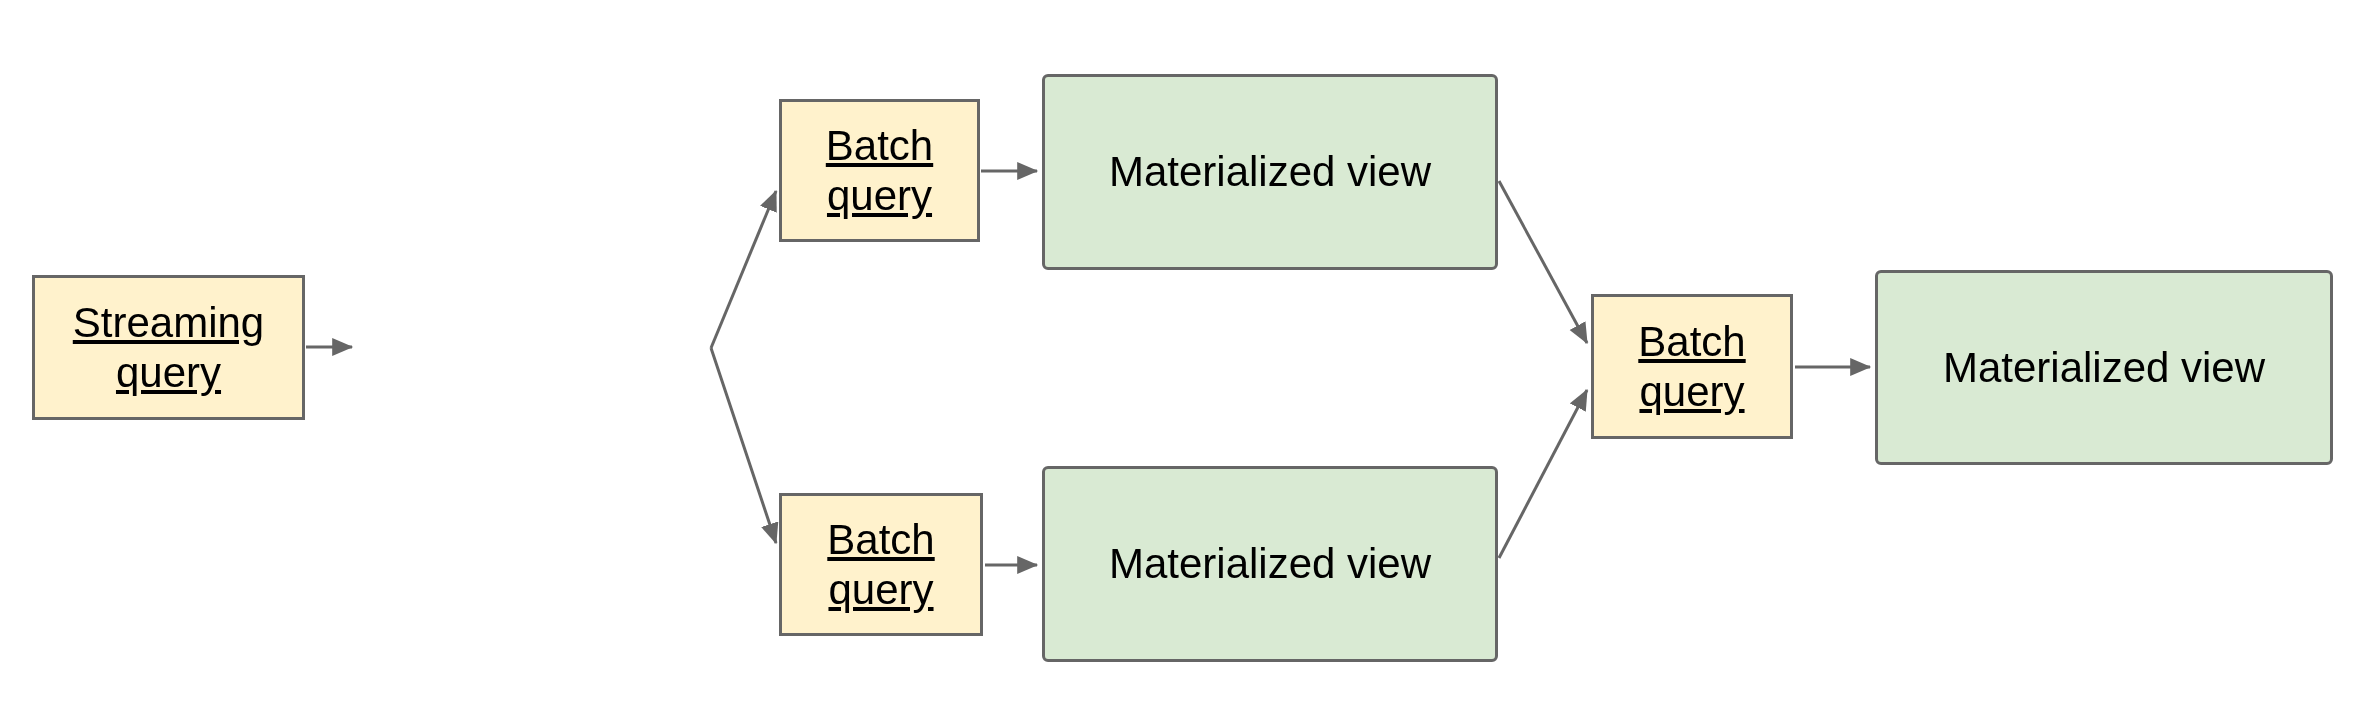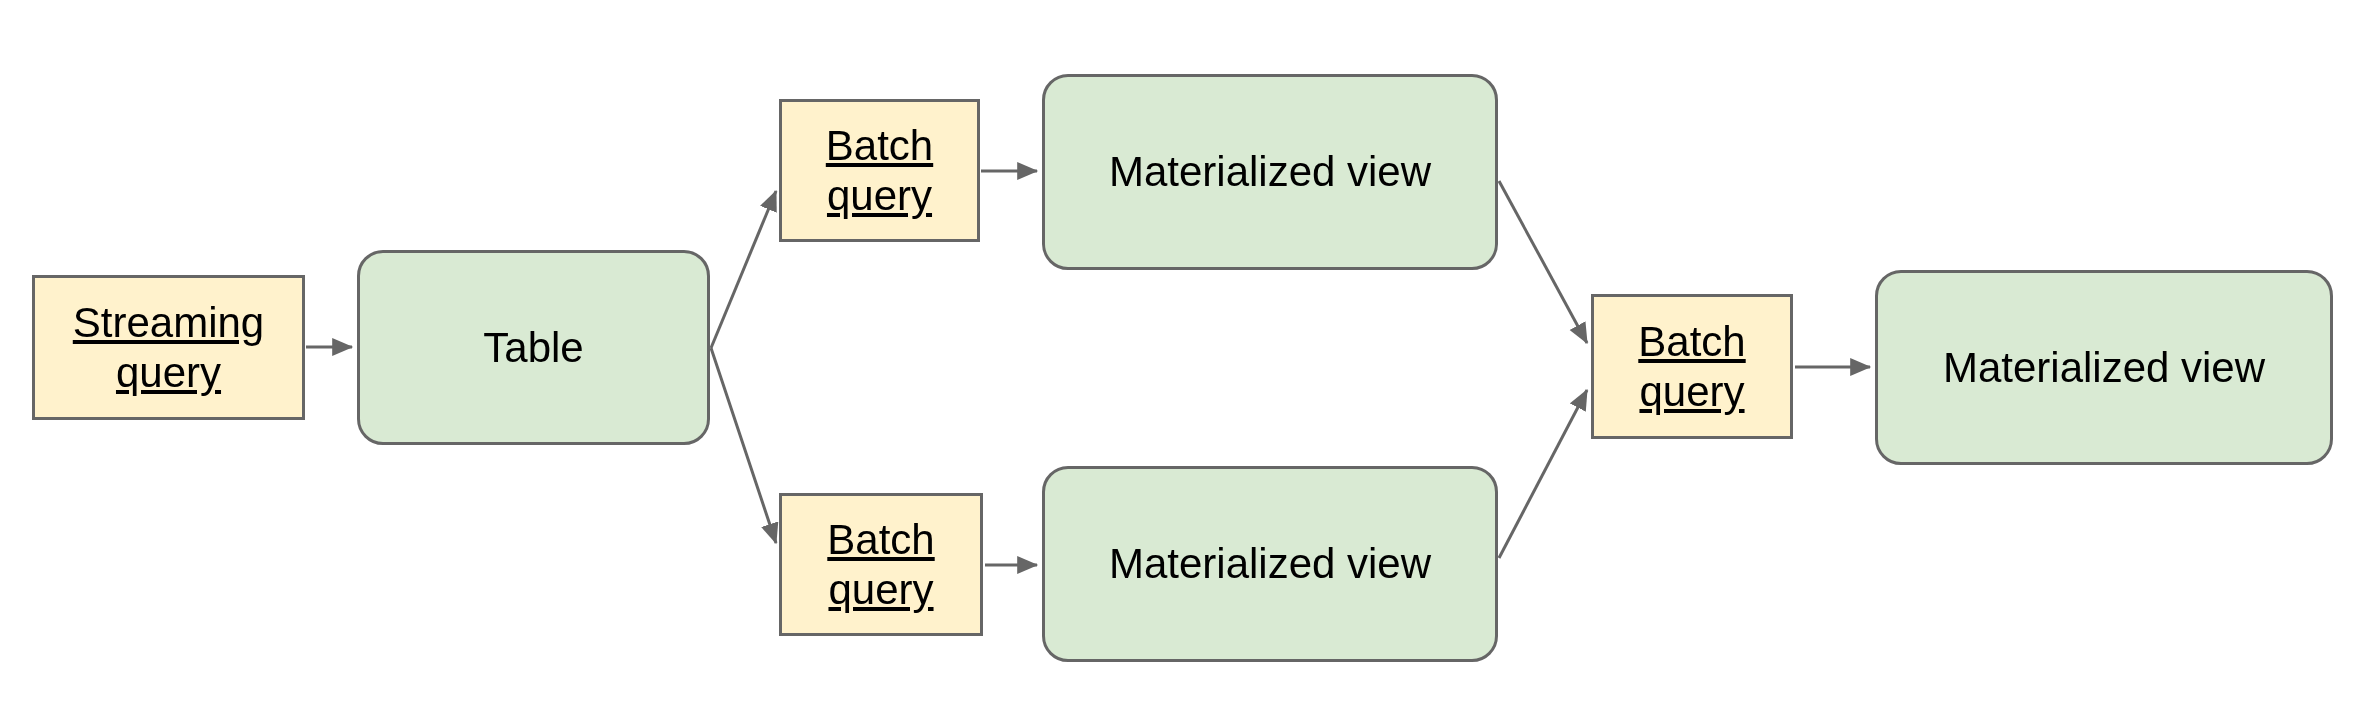--- a/index.html
+++ b/index.html
@@ -43,21 +43,21 @@
     color: var(--text);
     border: 3px solid var(--border);
   }
   .node--query {
     background: var(--query-fill);
     border-radius: 0;
     text-decoration: underline;
   }
   .node--view {
     background: var(--view-fill);
-    border-radius: 26px;
+    border-radius: 6px;
   }
   
   #n-streaming     { left: 32px;   top: 275px; width: 273px; height: 145px; }
   #n-table         { left: 357px;  top: 250px; width: 353px; height: 195px; }
   #n-batch-top     { left: 779px;  top: 99px;  width: 201px; height: 143px; }
   #n-mv-top        { left: 1042px; top: 74px;  width: 456px; height: 196px; }
   #n-batch-bottom  { left: 779px;  top: 493px; width: 204px; height: 143px; }
   #n-mv-bottom     { left: 1042px; top: 466px; width: 456px; height: 196px; }
   #n-batch-right   { left: 1591px; top: 294px; width: 202px; height: 145px; }
   #n-mv-final      { left: 1875px; top: 270px; width: 458px; height: 195px; }
@@ -82,23 +82,20 @@
       <line x1="1499" y1="181" x2="1587" y2="343" marker-end="url(#arrowhead)"></line>
       <line x1="1499" y1="558" x2="1587" y2="390" marker-end="url(#arrowhead)"></line>
       <line x1="1795" y1="367" x2="1870" y2="367" marker-end="url(#arrowhead)"></line>
     </g>
   </svg>
 
   <div id="n-streaming" class="node node--query">
     <span>Streaming query</span>
   </div>
 
-  <div id="n-table" class="node node--view">
-    <span>Table</span>
-  </div>
 
   <div id="n-batch-top" class="node node--query">
     <span>Batch query</span>
   </div>
 
   <div id="n-mv-top" class="node node--view">
     <span>Materialized view</span>
   </div>
 
   <div id="n-batch-bottom" class="node node--query">

